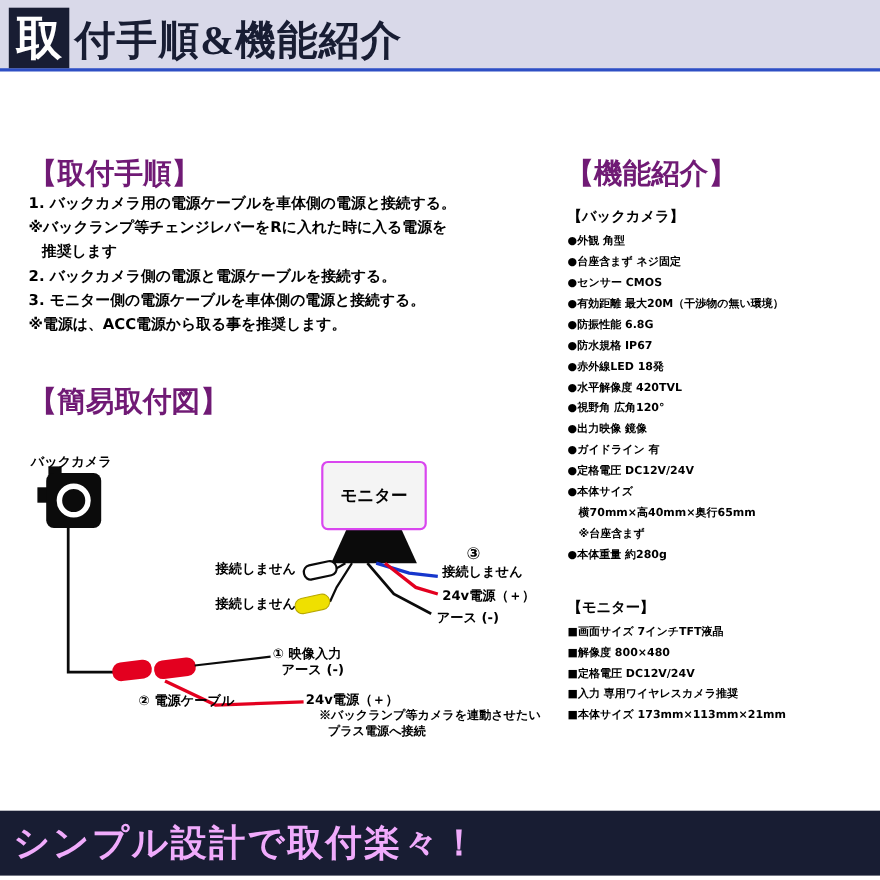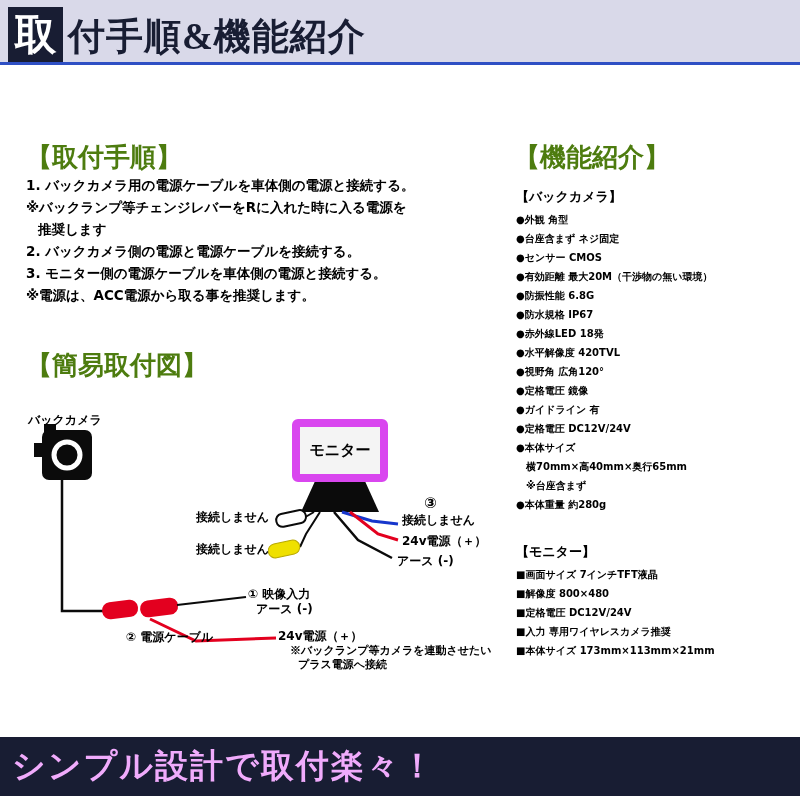--- a/index.html
+++ b/index.html
@@ -11,38 +11,38 @@
   .header-band{left:0;top:0;width:800px;height:62px;background:#d9d9e9;z-index:1;}
   .header-rule{left:0;top:62px;width:800px;height:3px;background:#2e4fc4;z-index:1;}
   .title-box{left:8px;top:7px;width:55px;height:55px;background:#181d33;color:#fff;
              font-family:"Liberation Serif","DejaVu Serif",serif;font-size:42px;font-weight:700;
              display:flex;align-items:center;justify-content:center;z-index:2;}
   .title-rest{left:68px;top:12px;font-family:"Liberation Serif","DejaVu Serif",serif;
               font-size:37px;font-weight:700;color:#181d33;letter-spacing:1px;z-index:2;}
 
   
   .section-heading{font-family:"Liberation Serif","DejaVu Serif",serif;font-size:26px;
-                   font-weight:700;color:#4d7c0f;z-index:2;}
+                   font-weight:700;color:#701a75;z-index:2;}
 
   
   .steps{left:26px;top:174px;width:470px;z-index:2;}
   .steps div{font-size:13.5px;font-weight:700;line-height:22px;white-space:nowrap;}
   .steps .indent{padding-left:12px;}
 
   
   .spec-title{font-size:13px;font-weight:700;z-index:2;}
   .spec-list{z-index:2;}
   .spec-list div{font-size:10px;font-weight:700;line-height:19px;white-space:nowrap;}
   .spec-list .indent{padding-left:10px;}
 
   
   .dlabel{font-size:12px;font-weight:700;white-space:nowrap;z-index:3;}
   .dlabel-small{font-size:11px;font-weight:700;white-space:nowrap;z-index:3;}
   .monitor-box{left:292px;top:419px;width:96px;height:63px;box-sizing:border-box;
-               border:8px solid #d946ef;border-radius:6px;background:#f4f4f4;z-index:2;
+               border:2px solid #d946ef;border-radius:6px;background:#f4f4f4;z-index:2;
                display:flex;align-items:center;justify-content:center;
                font-size:15px;font-weight:700;}
   .diagram-svg{left:0;top:0;width:800px;height:800px;z-index:1;pointer-events:none;}
 
   
   .footer-band{left:0;top:737px;width:800px;height:59px;background:#181d33;z-index:1;
                display:flex;align-items:center;}
   .footer-text{margin-left:12px;color:#f0abfc;font-family:"Liberation Serif","DejaVu Serif",serif;
                font-size:33px;font-weight:700;letter-spacing:2px;}
 </style>
@@ -134,21 +134,21 @@
   <div class="abs spec-list" style="left:516px;top:210px;">
     <div>●外観 角型</div>
     <div>●台座含まず ネジ固定</div>
     <div>●センサー CMOS</div>
     <div>●有効距離 最大20M（干渉物の無い環境）</div>
     <div>●防振性能 6.8G</div>
     <div>●防水規格 IP67</div>
     <div>●赤外線LED 18発</div>
     <div>●水平解像度 420TVL</div>
     <div>●視野角 広角120°</div>
-    <div>●定格電圧 鏡像</div>
+    <div>●出力映像 鏡像</div>
     <div>●ガイドライン 有</div>
     <div>●定格電圧 DC12V/24V</div>
     <div>●本体サイズ</div>
     <div class="indent">横70mm×高40mm×奥行65mm</div>
     <div class="indent">※台座含まず</div>
     <div>●本体重量 約280g</div>
   </div>
 
   <div class="abs spec-title" style="left:516px;top:543px;">【モニター】</div>
   <div class="abs spec-list" style="left:516px;top:565px;">

